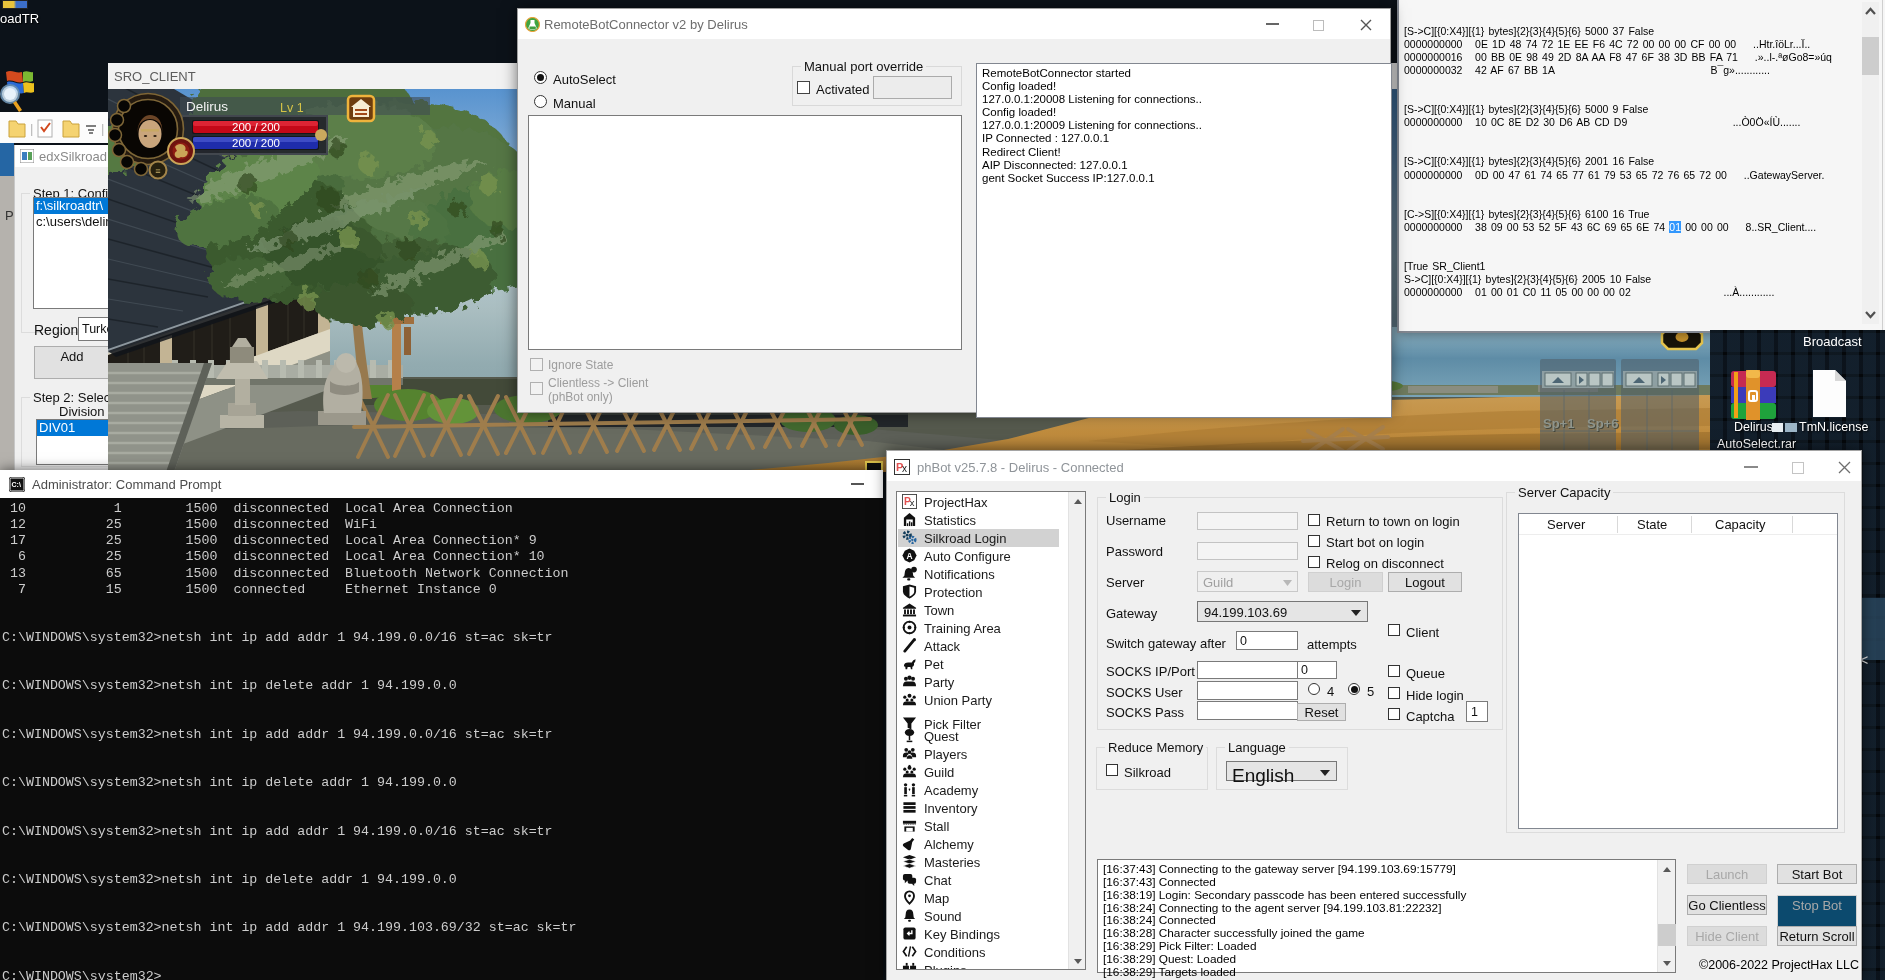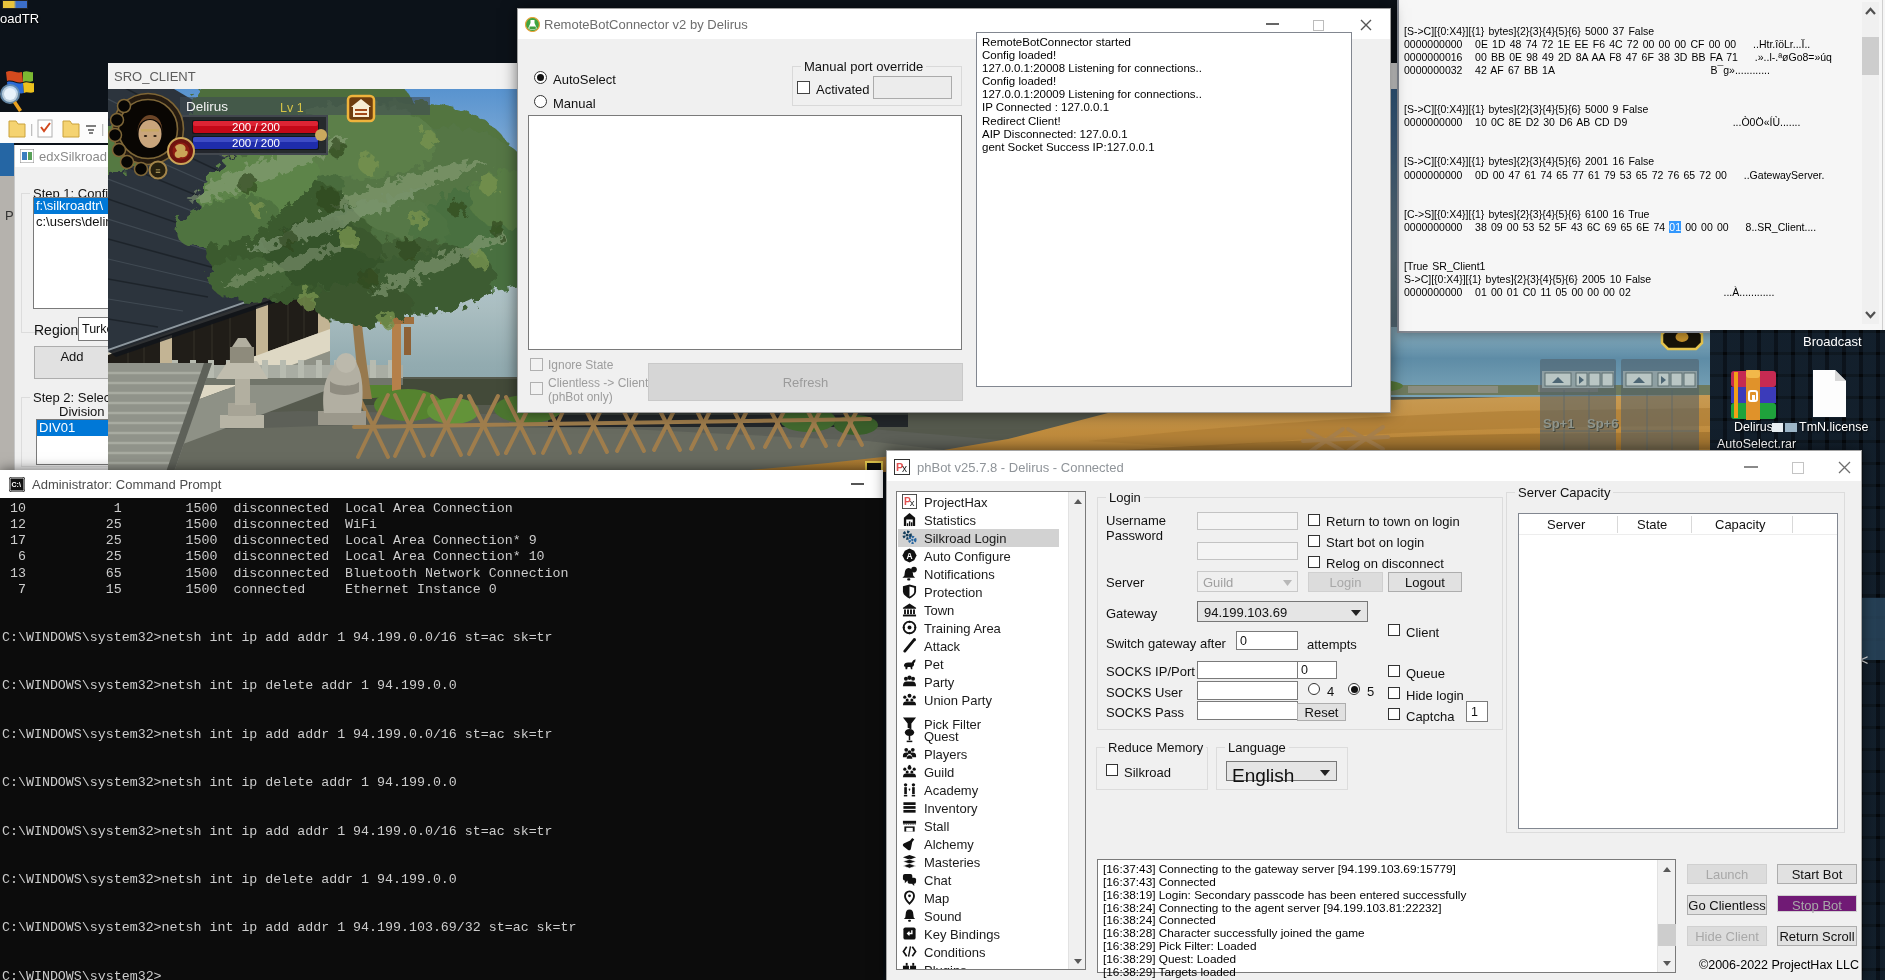--- a/index.html
+++ b/index.html
@@ -496,22 +496,21 @@
     </div>
   <div class="cb" style="left:279px;top:72px;border-color:#444"></div>
   <div class="lbl" style="left:298px;top:73px">Activated</div>
   <div class="abs" style="left:355px;top:67px;width:79px;height:23px;background:#ececec;border:1px solid #ababab"></div>
   <div class="lb" style="left:10px;top:106px;width:434px;height:235px"></div>
   <div class="cbd" style="left:12px;top:349px"></div>
   <div class="lbld" style="left:30px;top:349px">Ignore State</div>
   <div class="cbd" style="left:12px;top:373px"></div>
   <div class="lbld" style="left:30px;top:367px">Clientless -&gt; Client</div>
   <div class="lbld" style="left:30px;top:381px">(phBot only)</div>
-  <div class="btnd" style="left:130px;top:354px;width:315px;height:38px;line-height:38px;background:#d6d6d6;border-color:#c9c9c9">Refresh</div>
-  <div class="lb" style="left:458px;top:23px;width:376px;height:355px;border-color:#828790">
+  <div class="lb" style="left:458px;top:54px;width:416px;height:355px;border-color:#828790">
     <div style="padding:3px 0 0 5px;font-size:11.5px;line-height:13.1px;color:#000;white-space:nowrap">RemoteBotConnector started<br>Config loaded!<br>127.0.0.1:20008 Listening for connections..<br>Config loaded!<br>127.0.0.1:20009 Listening for connections..<br>IP Connected : 127.0.0.1<br>Redirect Client!<br>AIP Disconnected: 127.0.0.1<br>gent Socket Success IP:127.0.0.1</div>
   </div>
 </div>
 
 <div id="wall" class="abs" style="left:1710px;top:330px;width:175px;height:650px;background:#0a0f16">
   <div class="abs" style="left:0;top:0;width:175px;height:650px;opacity:0.85;background:repeating-linear-gradient(90deg,rgba(42,70,92,.30) 0 13px,rgba(0,0,0,0) 13px 17px),repeating-linear-gradient(180deg,rgba(0,0,0,.55) 0 3px,rgba(16,30,42,.35) 3px 22px)"></div>
   <div class="abs" style="left:140px;top:268px;width:35px;height:62px;background:#2c4a62;opacity:.8"></div>
   <div class="abs" style="left:150px;top:322px;font-size:14px;color:#e8e8e8">&lt;</div>
   <div class="abs" style="left:93px;top:4px;font-size:13px;color:#fff">Broadcast</div>
   <svg class="abs" style="left:19px;top:40px" width="49" height="50" viewBox="0 0 49 50">
@@ -838,21 +837,21 @@
 
   <div class="gb" style="left:210px;top:46px;width:406px;height:233px">
       <span>Login</span>
     </div>
   <div class="lbl" style="left:219px;top:62px">Username</div>
   <div class="tbxd" style="left:310px;top:61px;width:101px;height:18px"></div>
   <div class="cb" style="left:421px;top:63px;width:12px;height:12px"></div>
   <div class="lbl" style="left:439px;top:63px">Return to town on login</div>
   <div class="cb" style="left:421px;top:84px;width:12px;height:12px"></div>
   <div class="lbl" style="left:439px;top:84px">Start bot on login</div>
-  <div class="lbl" style="left:219px;top:77px">Password</div>
+  <div class="lbl" style="left:219px;top:93px">Password</div>
   <div class="tbxd" style="left:310px;top:91px;width:101px;height:18px"></div>
   <div class="cb" style="left:421px;top:105px;width:12px;height:12px"></div>
   <div class="lbl" style="left:439px;top:105px">Relog on disconnect</div>
   <div class="lbl" style="left:219px;top:124px">Server</div>
   <div class="abs" style="left:310px;top:120px;width:101px;height:21px;background:#efefef;border:1px solid #c9c9c9">
     <span style="position:absolute;left:5px;top:3px;font-size:13px;color:#a0a0a0">Guild</span>
     <svg class="abs" style="right:5px;top:8px" width="9" height="6" viewBox="0 0 9 6">
         <path d="M0,0 H9 L4.5,6 Z" fill="#b8b8b8"></path>
       </svg>
   </div>
@@ -927,17 +926,17 @@
       <div class="abs" style="left:0;top:64px;width:18px;height:22px;background:#cdcdcd"></div>
       <svg class="abs" style="left:4px;top:99px" width="10" height="9" viewBox="0 0 10 9">
           <path d="M1,2 L5,7 L9,2 Z" fill="#585858"></path>
         </svg>
     </div>
   </div>
 
   <div class="btnd" style="left:800px;top:413px;width:80px;height:20px;line-height:19px;background:#dcdcdc;border-color:#d0d0d0;color:#a8a8a8">Launch</div>
   <div class="btn" style="left:890px;top:413px;width:80px;height:20px;line-height:19px">Start Bot</div>
   <div class="btn" style="left:800px;top:444px;width:80px;height:20px;line-height:19px">Go Clientless</div>
-  <div class="btnd" style="left:890px;top:444px;width:80px;height:17px;line-height:19px;background:#701a75;border-color:#d0d0d0;color:#a8a8a8">Stop Bot</div>
+  <div class="btnd" style="left:890px;top:444px;width:80px;height:32px;line-height:19px;background:#0c4a6e;border-color:#d0d0d0;color:#a8a8a8">Stop Bot</div>
   <div class="btnd" style="left:800px;top:475px;width:80px;height:20px;line-height:19px;background:#dcdcdc;border-color:#d0d0d0;color:#a8a8a8">Hide Client</div>
   <div class="btn" style="left:890px;top:475px;width:80px;height:20px;line-height:19px">Return Scroll</div>
   <div class="abs" style="left:790px;top:507px;width:182px;font-size:12.5px;color:#000;text-align:right;white-space:nowrap">©2006-2022 ProjectHax LLC</div>
 </div>
 
 </body></html>

